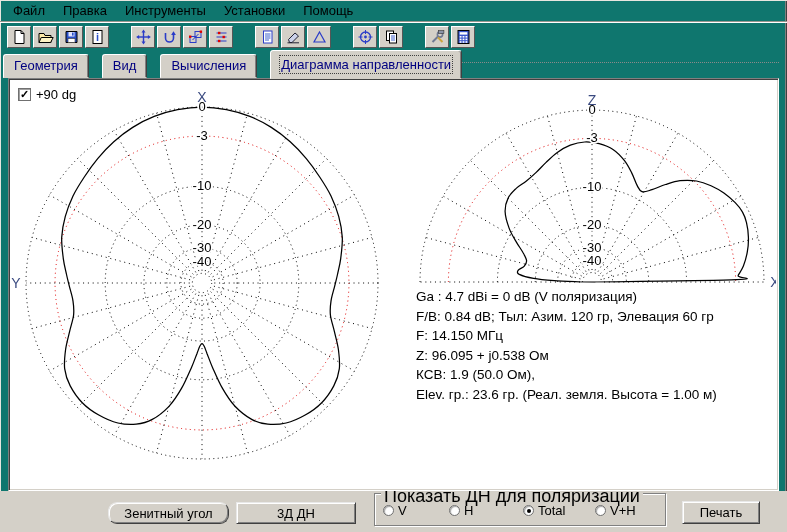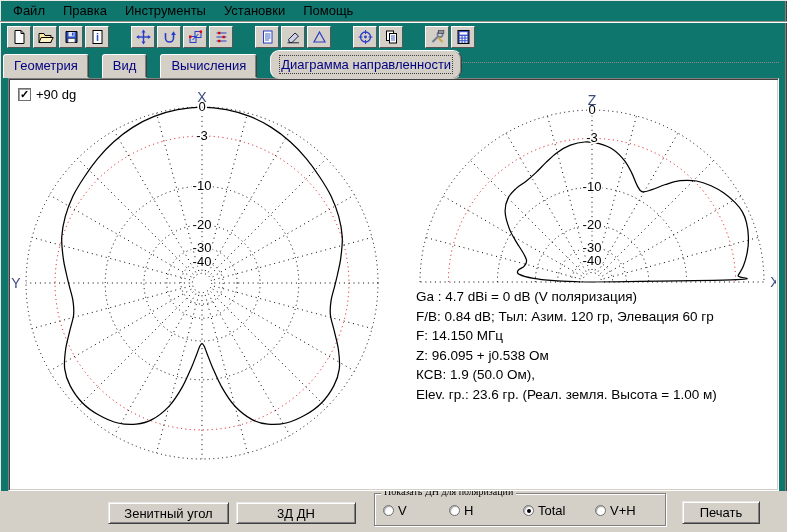--- a/index.html
+++ b/index.html
@@ -18,47 +18,47 @@
   .toolbar{position:absolute;top:24px;left:0;right:0;height:26px;display:flex;align-items:center;padding-left:7px;}
   .tb-group{display:flex;margin-right:20px;}
   .tb-btn{width:24px;height:22px;background:#d4d0c8;border:1px solid;border-color:#fff #565656 #565656 #fff;
     display:flex;align-items:center;justify-content:center;margin-right:2px;padding:0;}
   .tb-btn svg{display:block;}
   
   .tabstrip{position:absolute;top:49px;left:3px;height:29px;display:flex;align-items:flex-end;z-index:3;gap:12px;}
   .tab{background:#d4d0c8;border:1px solid;border-color:#fff #404040 transparent #fff;
     border-radius:3px 3px 0 0;box-shadow:inset -1px 0 0 #808080;
     color:#000080;padding:3px 10px 4px;height:24px;margin-right:1px;white-space:nowrap;}
-  .tab.active{height:29px;padding-top:6px;margin-bottom:-1px;z-index:4;position:relative;border-radius:9px;}
+  .tab.active{height:29px;padding-top:6px;margin-bottom:-1px;z-index:4;position:relative;}
   .tab.active .tab-label{outline:1px dotted #404040;outline-offset:1px;}
   .tabline{position:absolute;top:62px;left:424px;width:355px;border-top:1px dotted #8a8a8a;}
   
   .panel{position:absolute;left:8px;top:78px;width:771px;height:413px;background:#fff;
     border:1px solid;border-color:#808080 #fff #fff #808080;
     box-shadow:inset 1px 1px 0 #404040, inset -1px -1px 0 #d4d0c8;z-index:2;}
   .panel-inner{position:absolute;inset:2px;overflow:hidden;}
   .plots{position:absolute;left:0;top:0;}
   svg text{font-family:"Liberation Sans",sans-serif;}
   
   .cbrow{position:absolute;left:7px;top:6px;display:flex;align-items:center;gap:5px;}
   .cb{width:13px;height:13px;background:#fff;border:1px solid #707070;box-shadow:inset 1px 1px 0 #a0a0a0;
      display:flex;align-items:center;justify-content:center;font-size:11px;font-weight:bold;line-height:1;}
   
   .info{position:absolute;left:405px;top:206px;width:360px;line-height:19.5px;font-size:13.5px;}
   
   .footer{position:absolute;left:0;top:491px;right:0;bottom:0;background:#d4d0c8;}
   .pushbtn{position:absolute;background:#d4d0c8;border:1px solid;border-color:#e8e8e8 #404040 #404040 #e8e8e8;
     box-shadow:inset 1px 1px 0 #fff, inset -1px -1px 0 #808080;
     display:flex;align-items:center;justify-content:center;font-size:13px;font-family:"Liberation Sans",sans-serif;}
-  .btn-zenith{left:108px;top:11px;width:121px;height:22px;}
+  .btn-zenith{left:108px;top:11px;width:121px;height:22px;border-radius:9px;}
   .btn-3d{left:236px;top:11px;width:120px;height:22px;}
   .btn-print{left:682px;top:10px;width:78px;height:23px;text-align:center;}
   .groupbox{position:absolute;left:374px;top:2px;width:292px;height:33px;border:1px solid #808080;
     box-shadow:inset 1px 1px 0 #fff, 1px 1px 0 #fff;}
-  .groupbox .caption{position:absolute;top:-8px;left:6px;background:#d4d0c8;padding:0 3px;font-size:10px;white-space:nowrap;font-family:Liberation Serif, serif;}
+  .groupbox .caption{position:absolute;top:-8px;left:6px;background:#d4d0c8;padding:0 3px;font-size:18px;white-space:nowrap;}
   .radio-opt{position:absolute;top:9px;display:flex;align-items:center;gap:4px;}
   .radio{width:11px;height:11px;border-radius:50%;background:#fff;border:1px solid #707070;
     box-shadow:inset 1px 1px 1px #a8a8a8;position:relative;flex:none;}
   .radio.checked::after{content:"";position:absolute;left:2.5px;top:2.5px;width:4px;height:4px;border-radius:50%;background:#000;}
 </style>
 </head>
 <body>
 
 <div class="window">
 

